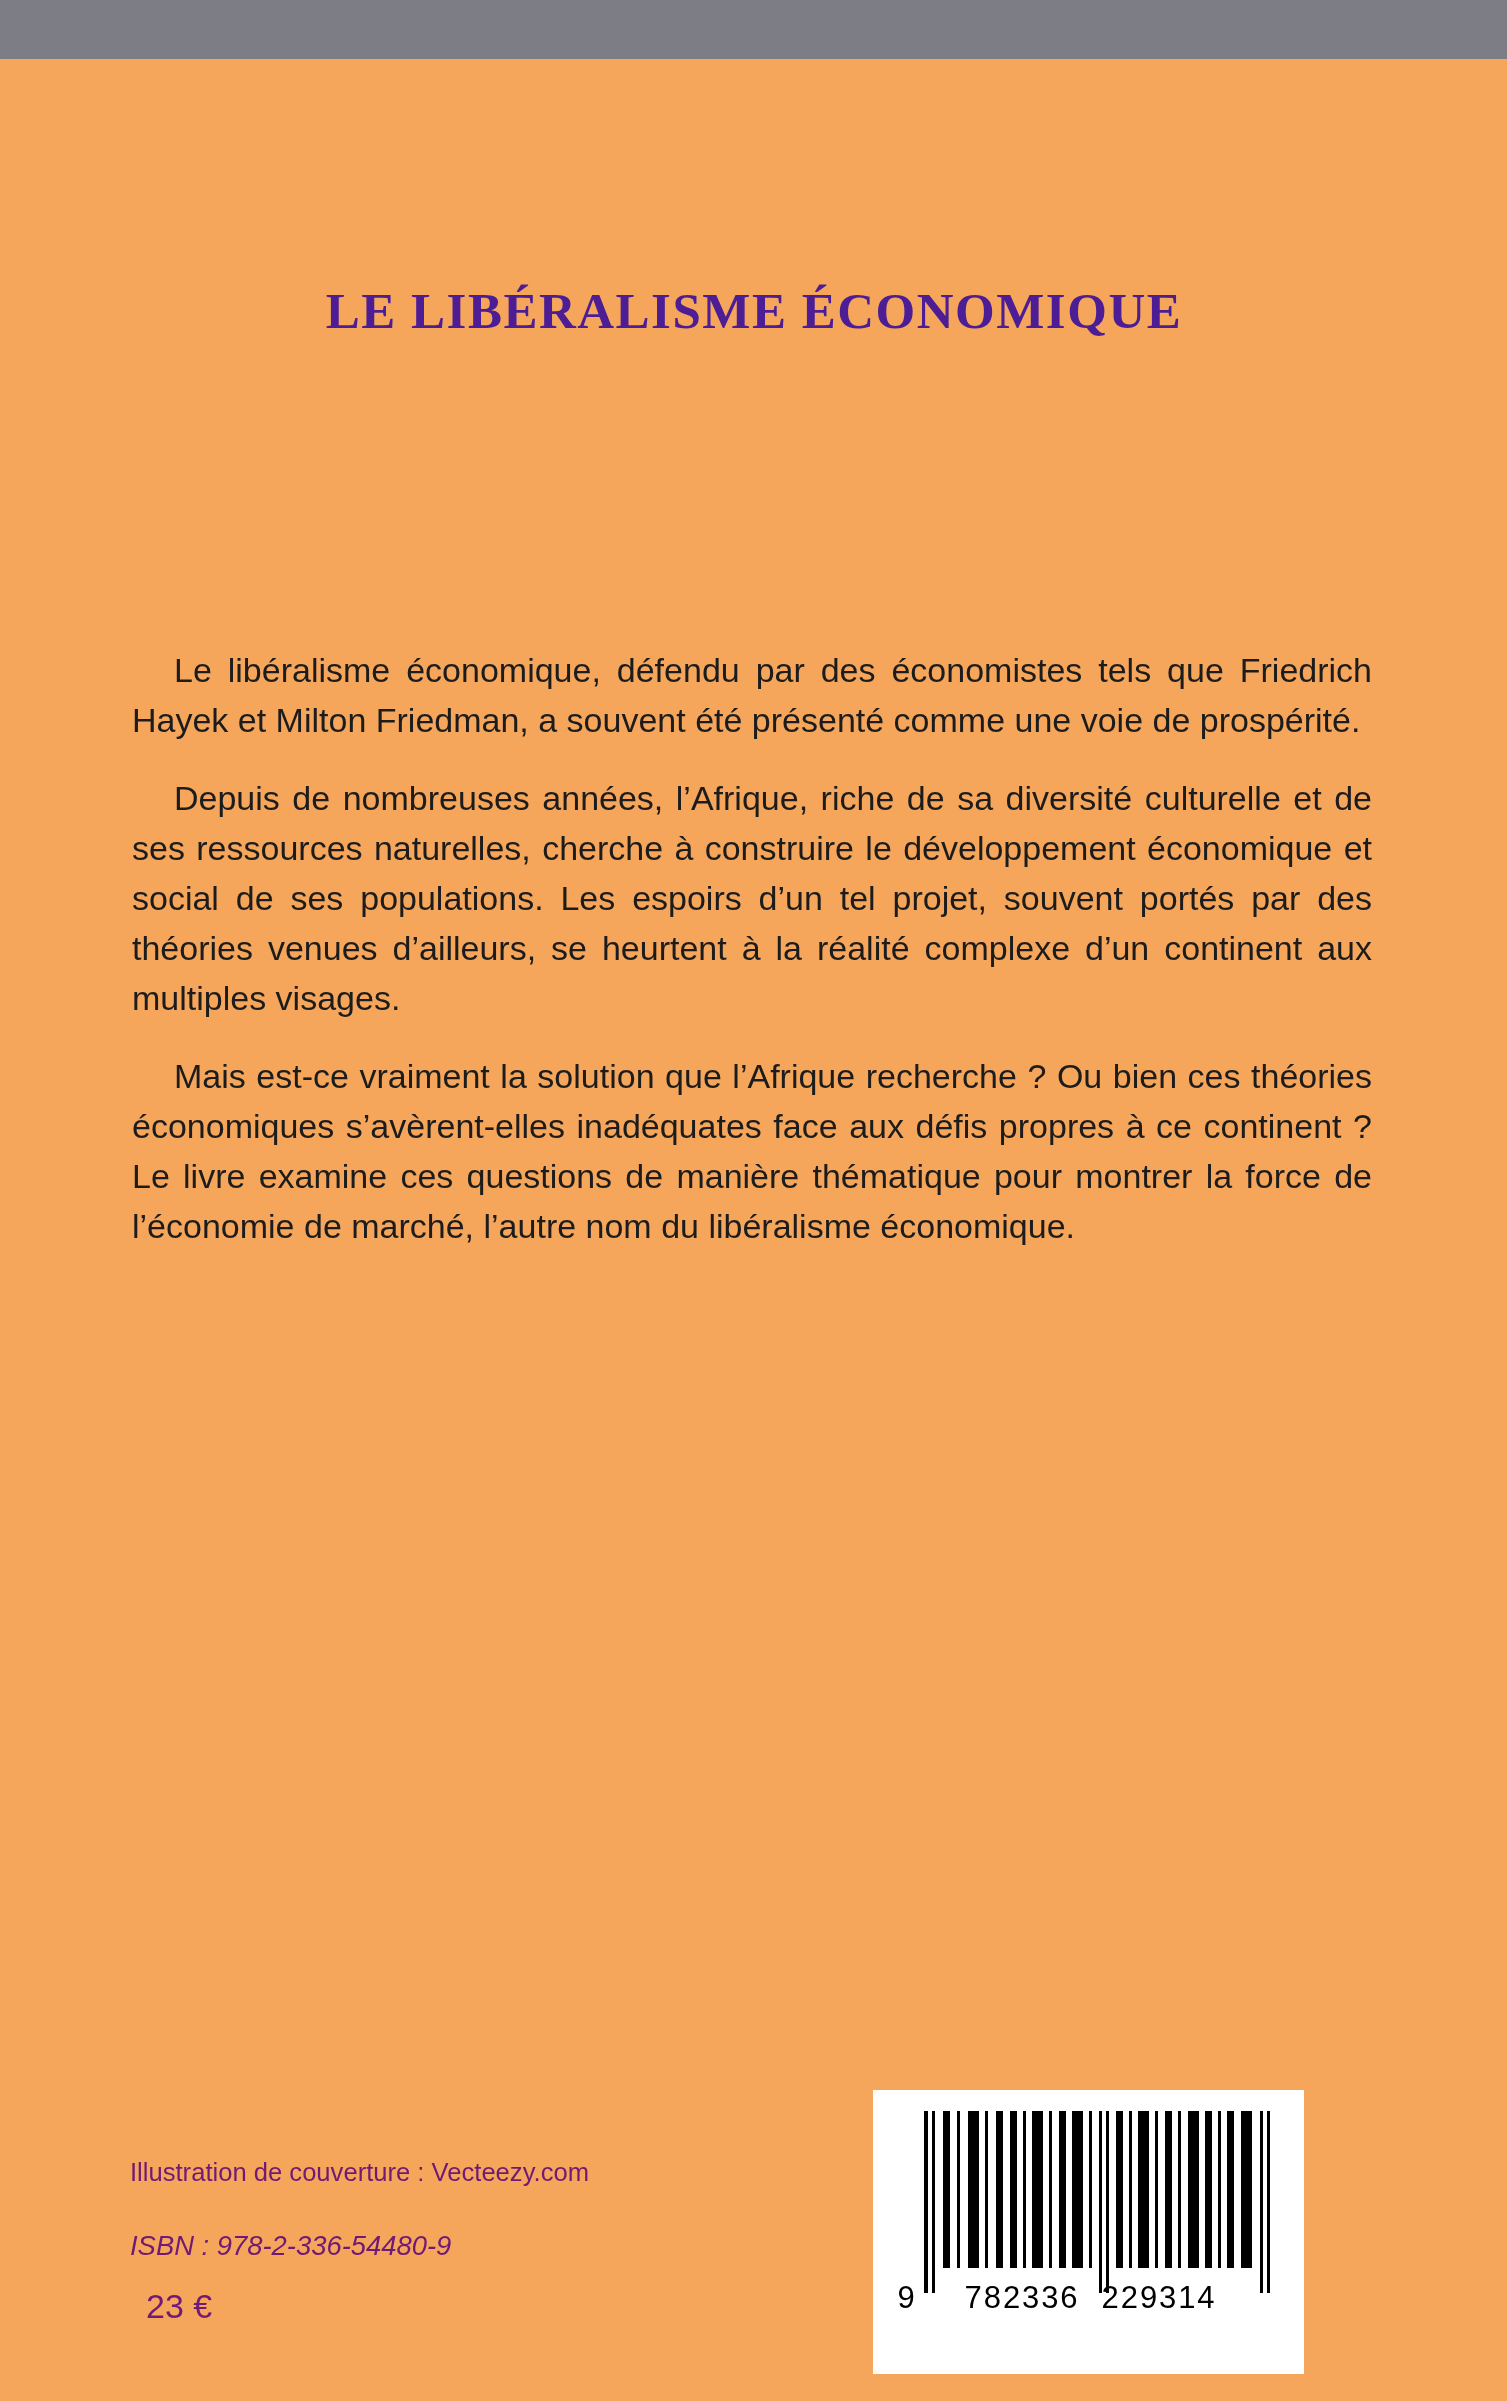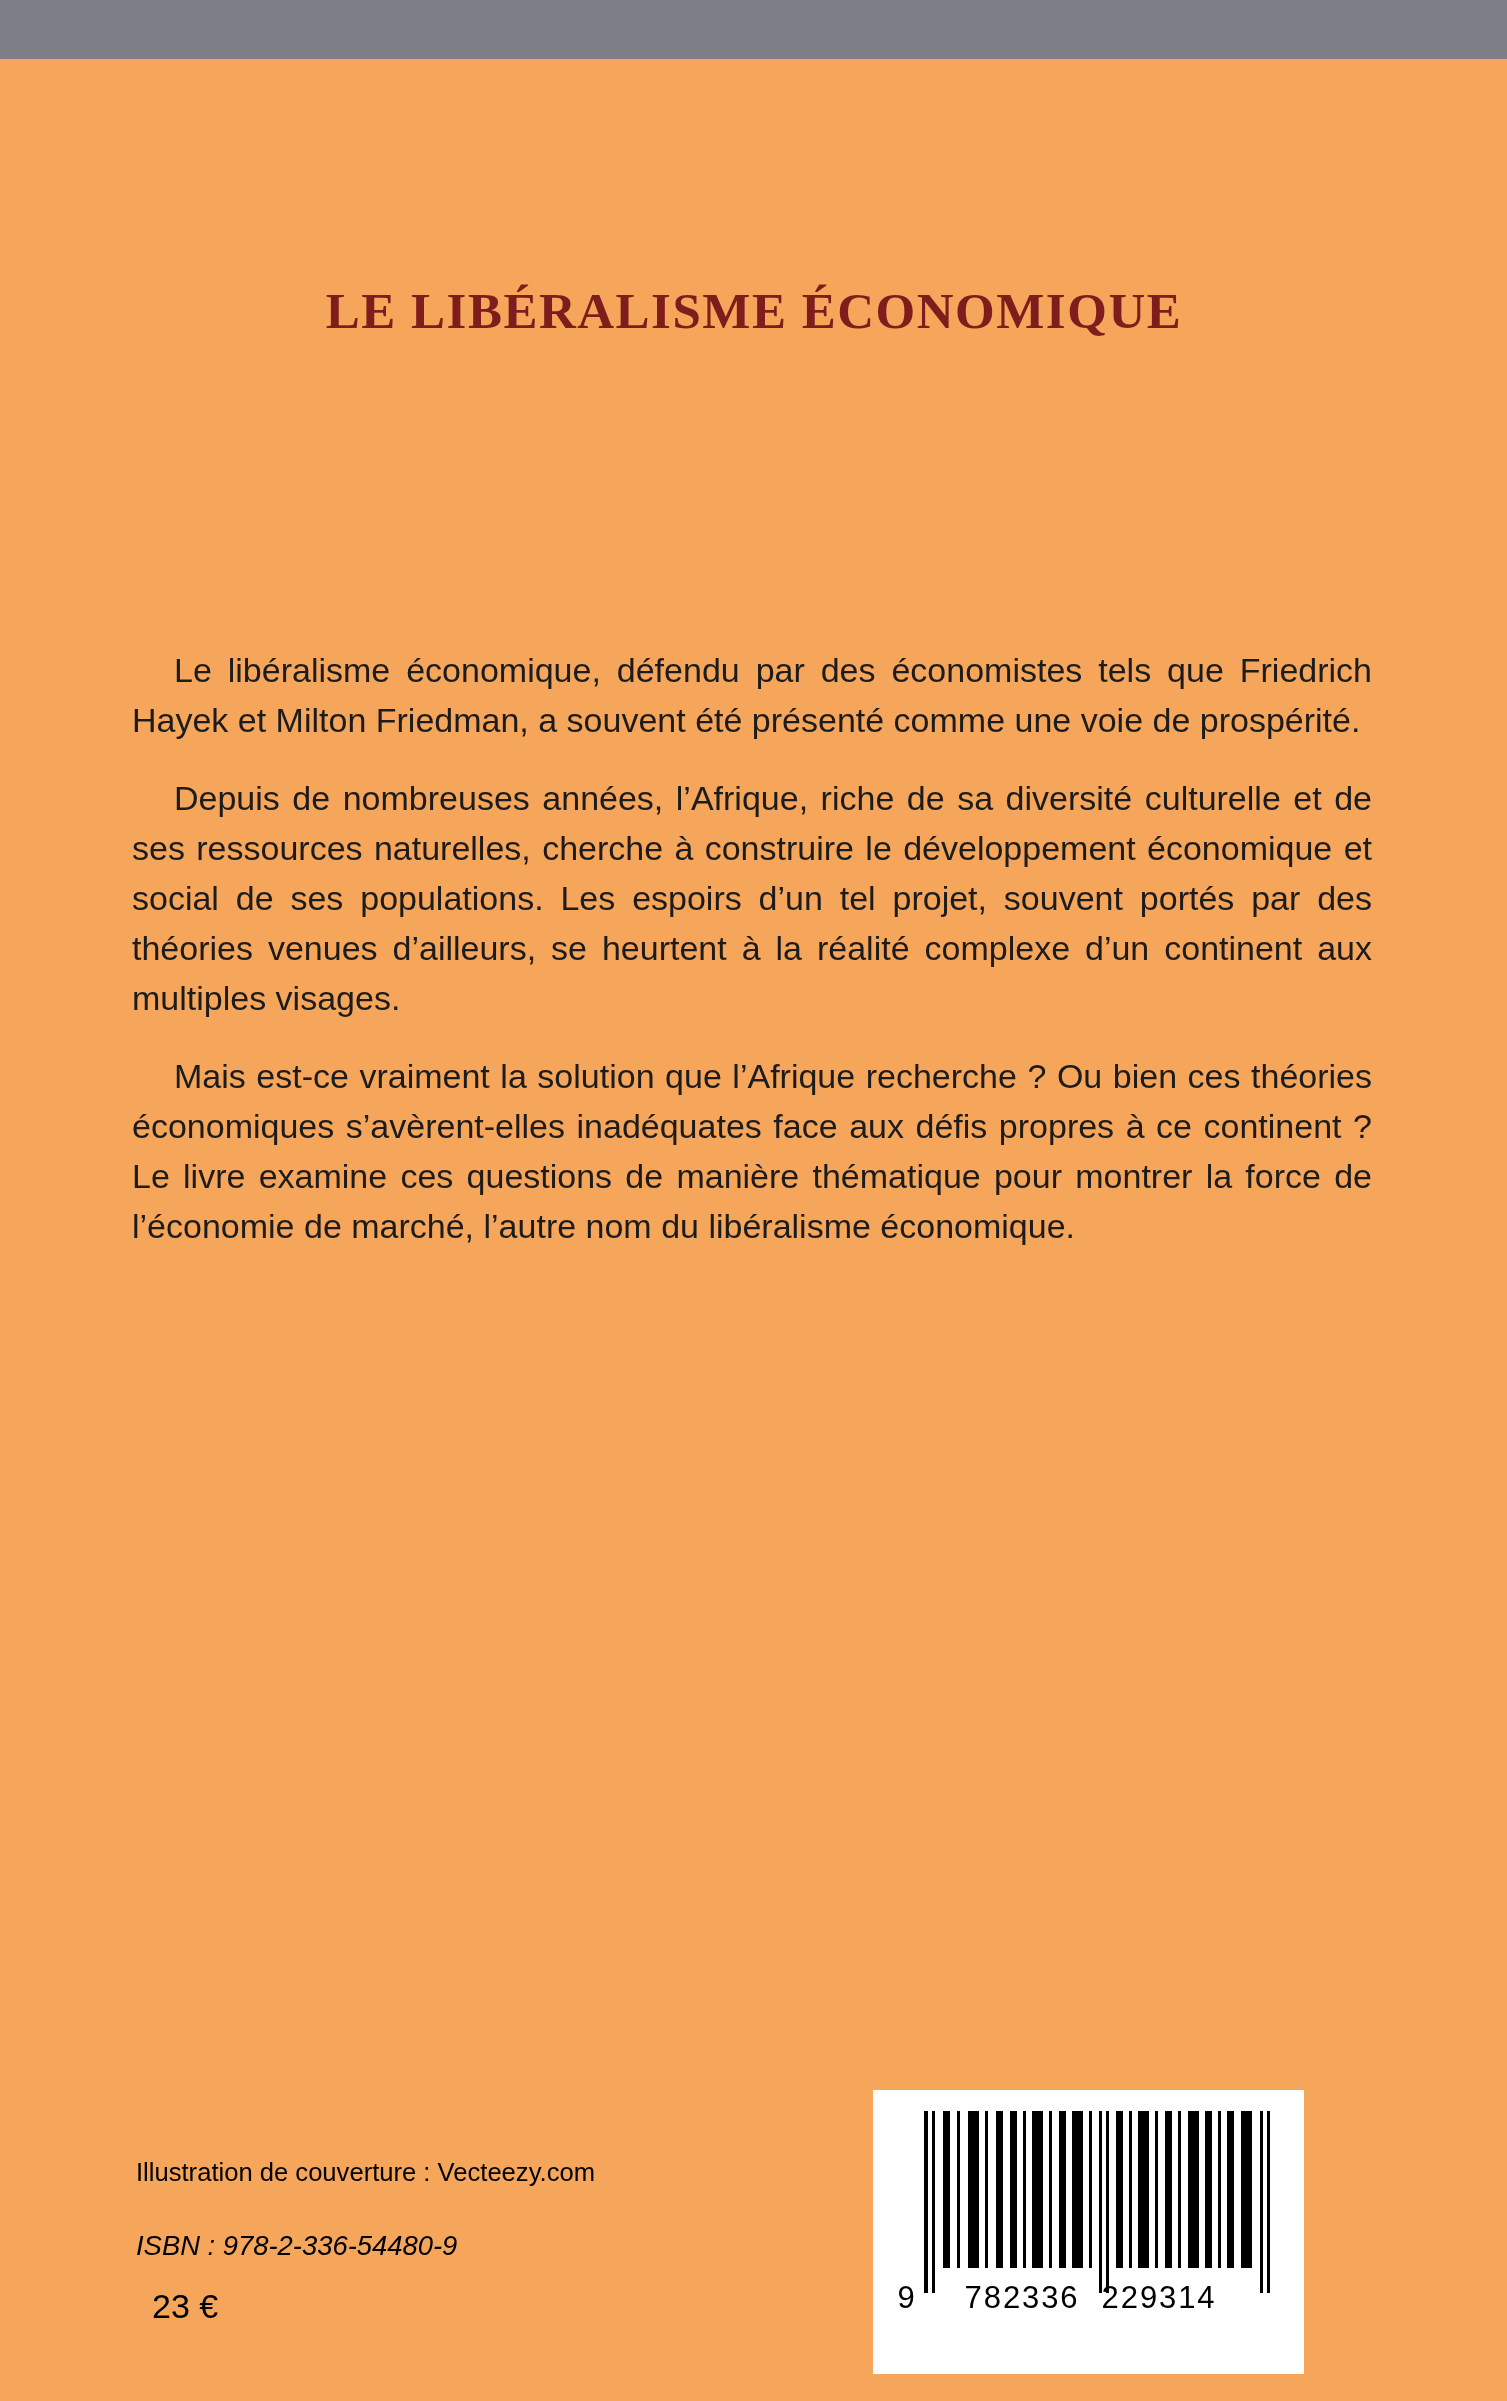--- a/index.html
+++ b/index.html
@@ -32,21 +32,21 @@
     left: 0;
     width: 1508px;
     height: 2343px;
   }
   .book-title {
     position: absolute;
     top: 222px;
     left: 114px;
     width: 1280px;
     text-align: center;
-    color: #7f1d1d;
+    color: #4c1d95;
     font-family: "Liberation Serif", serif;
     font-weight: bold;
     font-size: 51px;
     line-height: 1.18;
     letter-spacing: 1.5px;
   }
   .blurb {
     position: absolute;
     top: 587px;
     left: 132px;
@@ -72,24 +72,24 @@
     font-size: 31px;
     line-height: 1.45;
     font-style: italic;
     text-align: justify;
   }
   .author-note .author-name {
     font-weight: bold;
   }
   .footer {
     position: absolute;
-    left: 136px;
+    left: 130px;
     top: 2096px;
     width: 662px;
-    color: #000000;
+    color: #701a75;
   }
   .footer .illus {
     font-size: 25.6px;
     line-height: 1.4;
     margin-bottom: 36px;
   }
   .footer .isbn {
     font-size: 27.4px;
     line-height: 1.4;
     margin-bottom: 19px;

